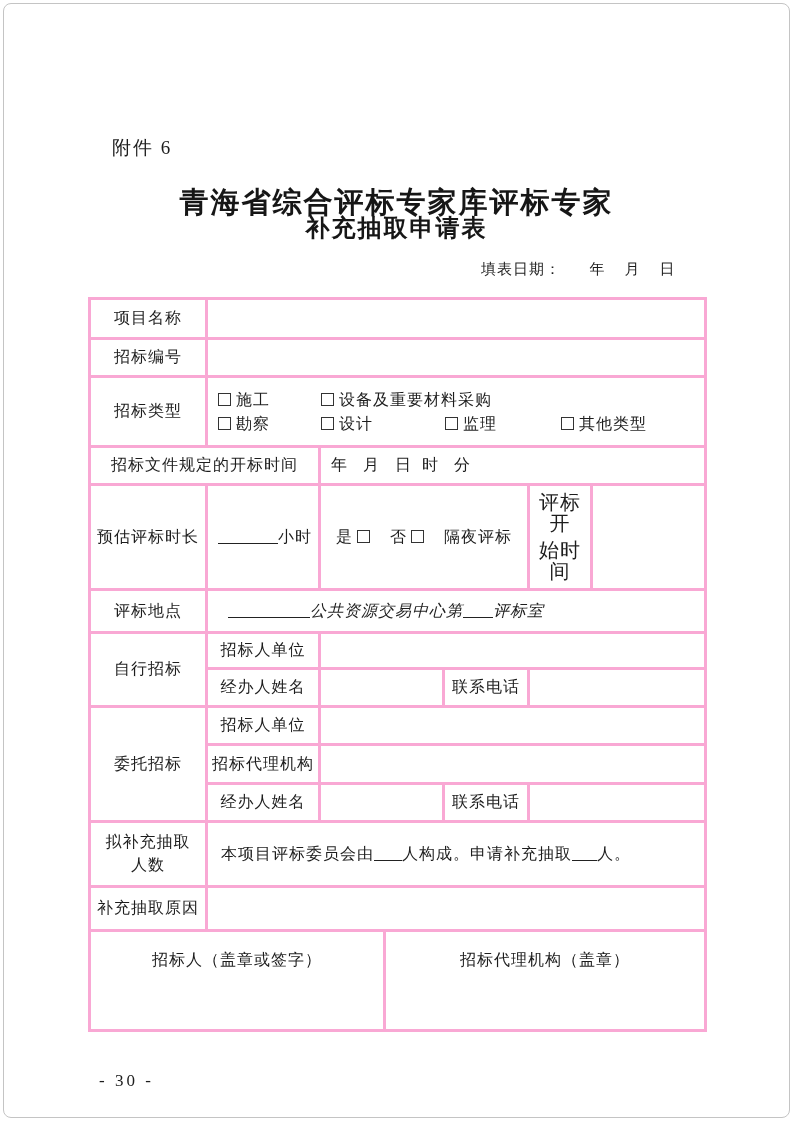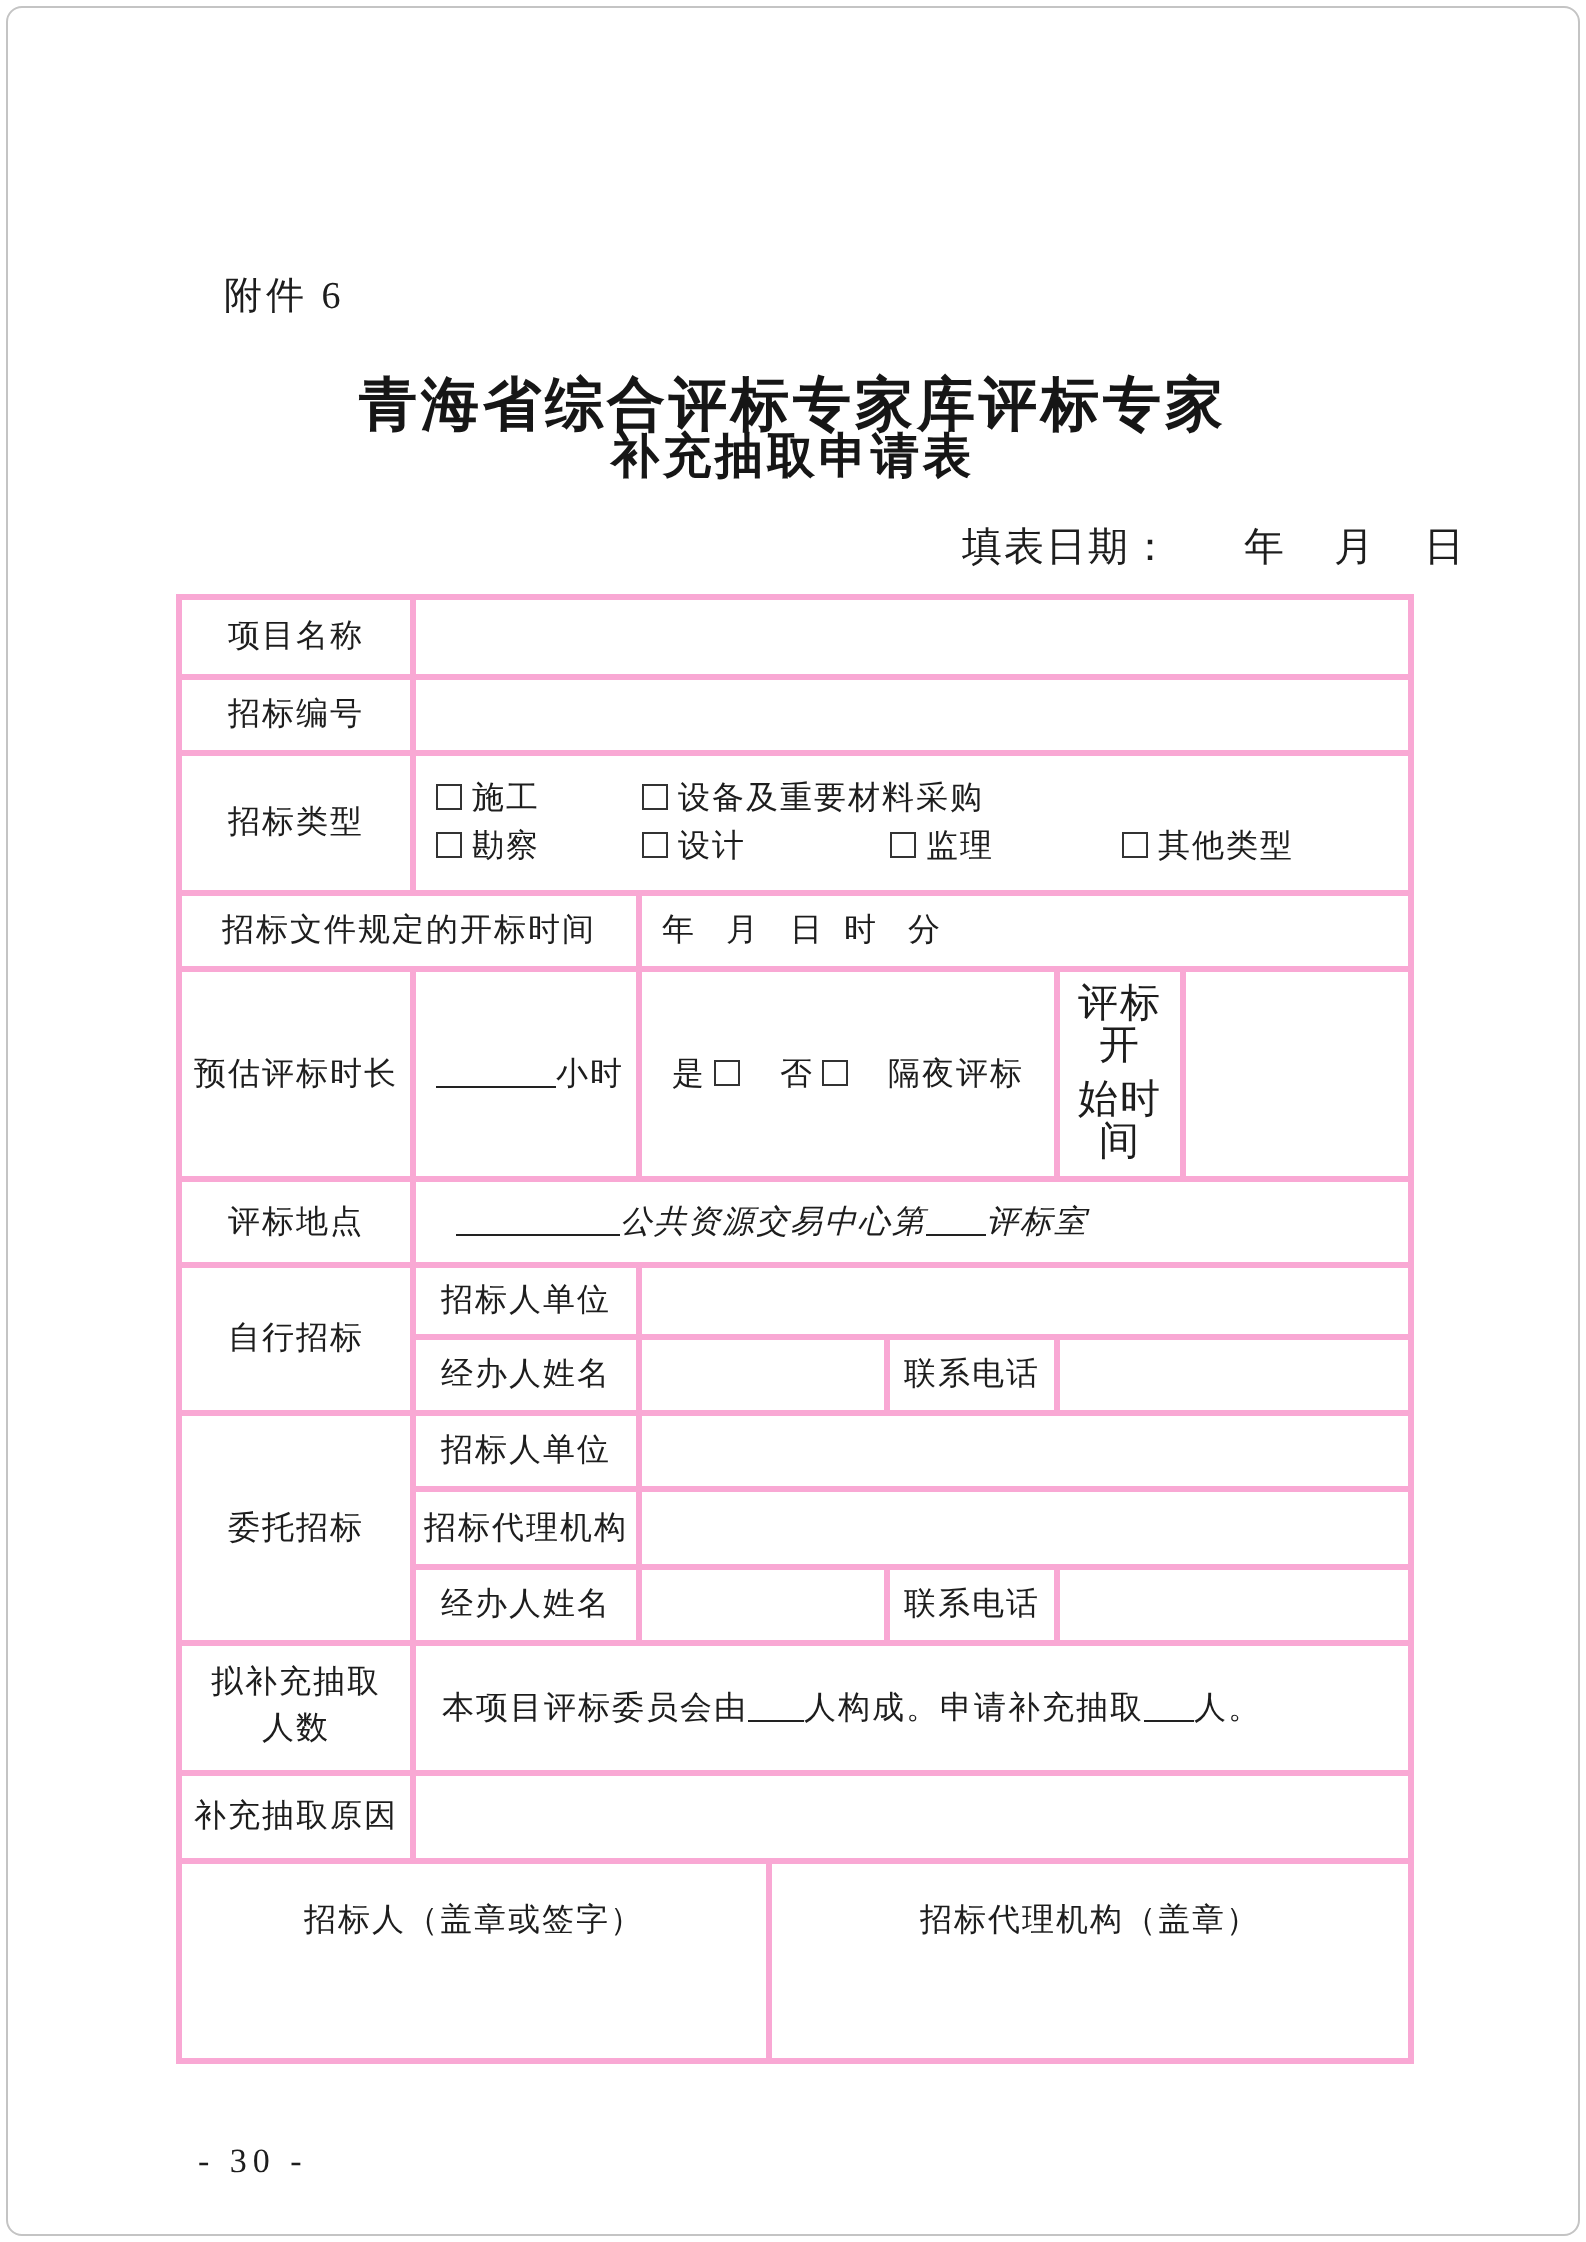--- a/index.html
+++ b/index.html
@@ -28,21 +28,21 @@
     font-weight:700; font-size:29px; letter-spacing:2px; color:#161616;margin-top:11px;
   }
   .title2{
     position:absolute; left:0; top:212px; width:793px;
     text-align:center;
     font-family:"DejaVu Sans","Liberation Sans",sans-serif;
     font-weight:700; font-size:24px; letter-spacing:2px; color:#161616;
   }
   .fill-date{
     position:absolute; left:481px; top:260px;
-    font-size:20px; white-space:pre; letter-spacing:1px;
+    font-size:15px; white-space:pre; letter-spacing:1px;
   }
   table.form{
     position:absolute; left:88px; top:297px;
     border-collapse:collapse;
     table-layout:fixed;
     width:616px;
     font-size:16px;
   }
   table.form td{
     border:3px solid #f9a8d4;

